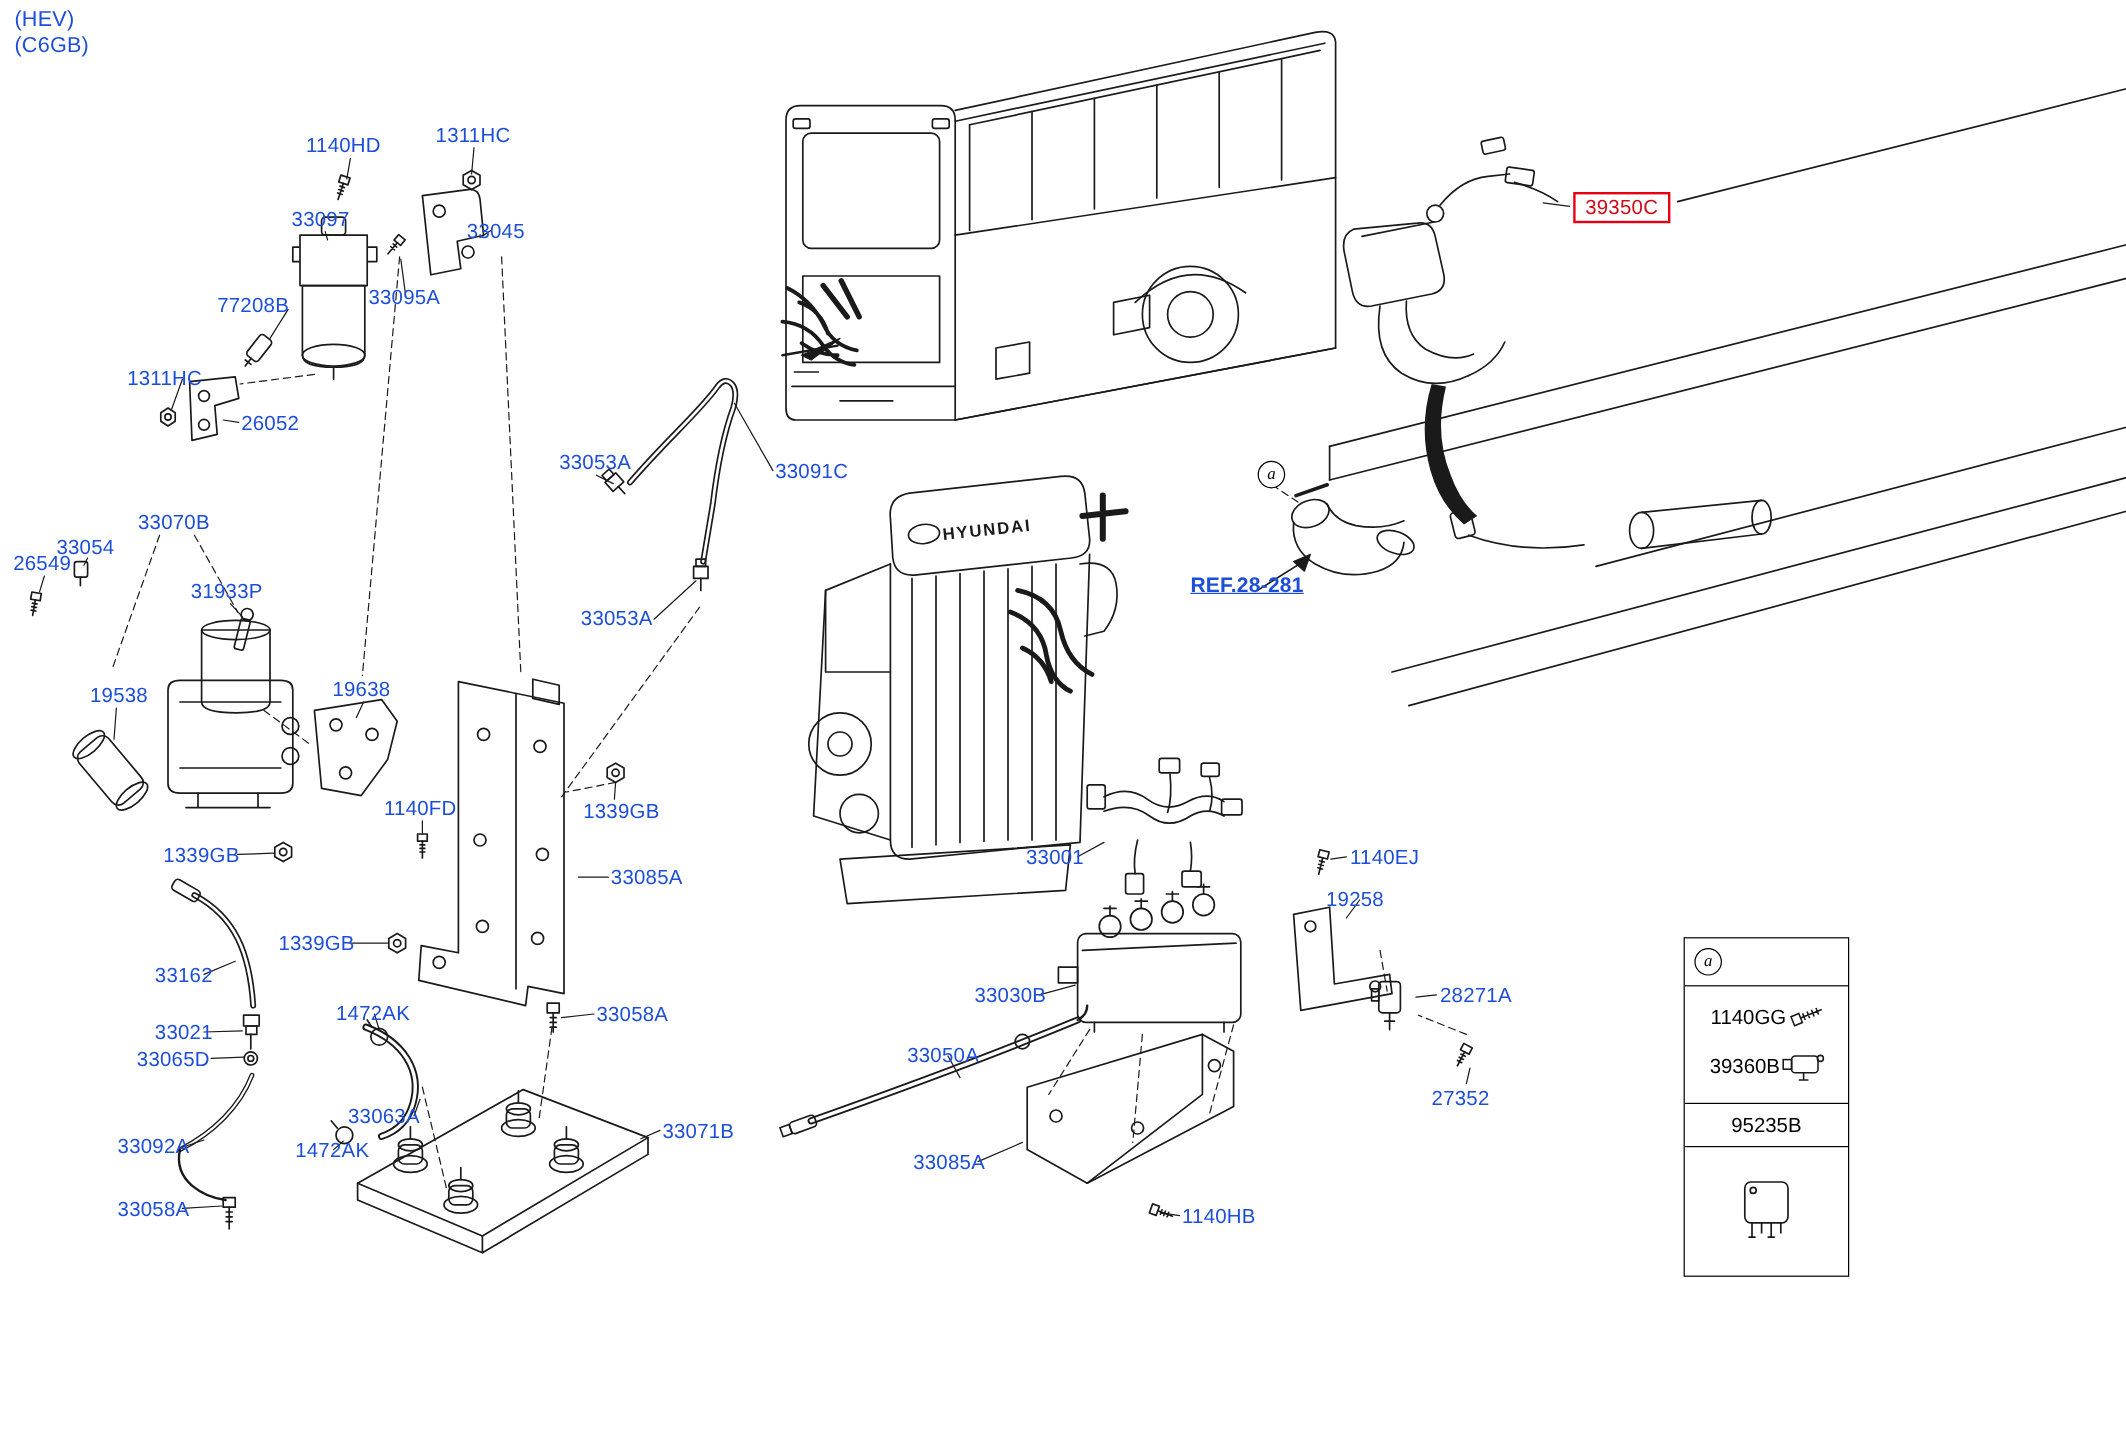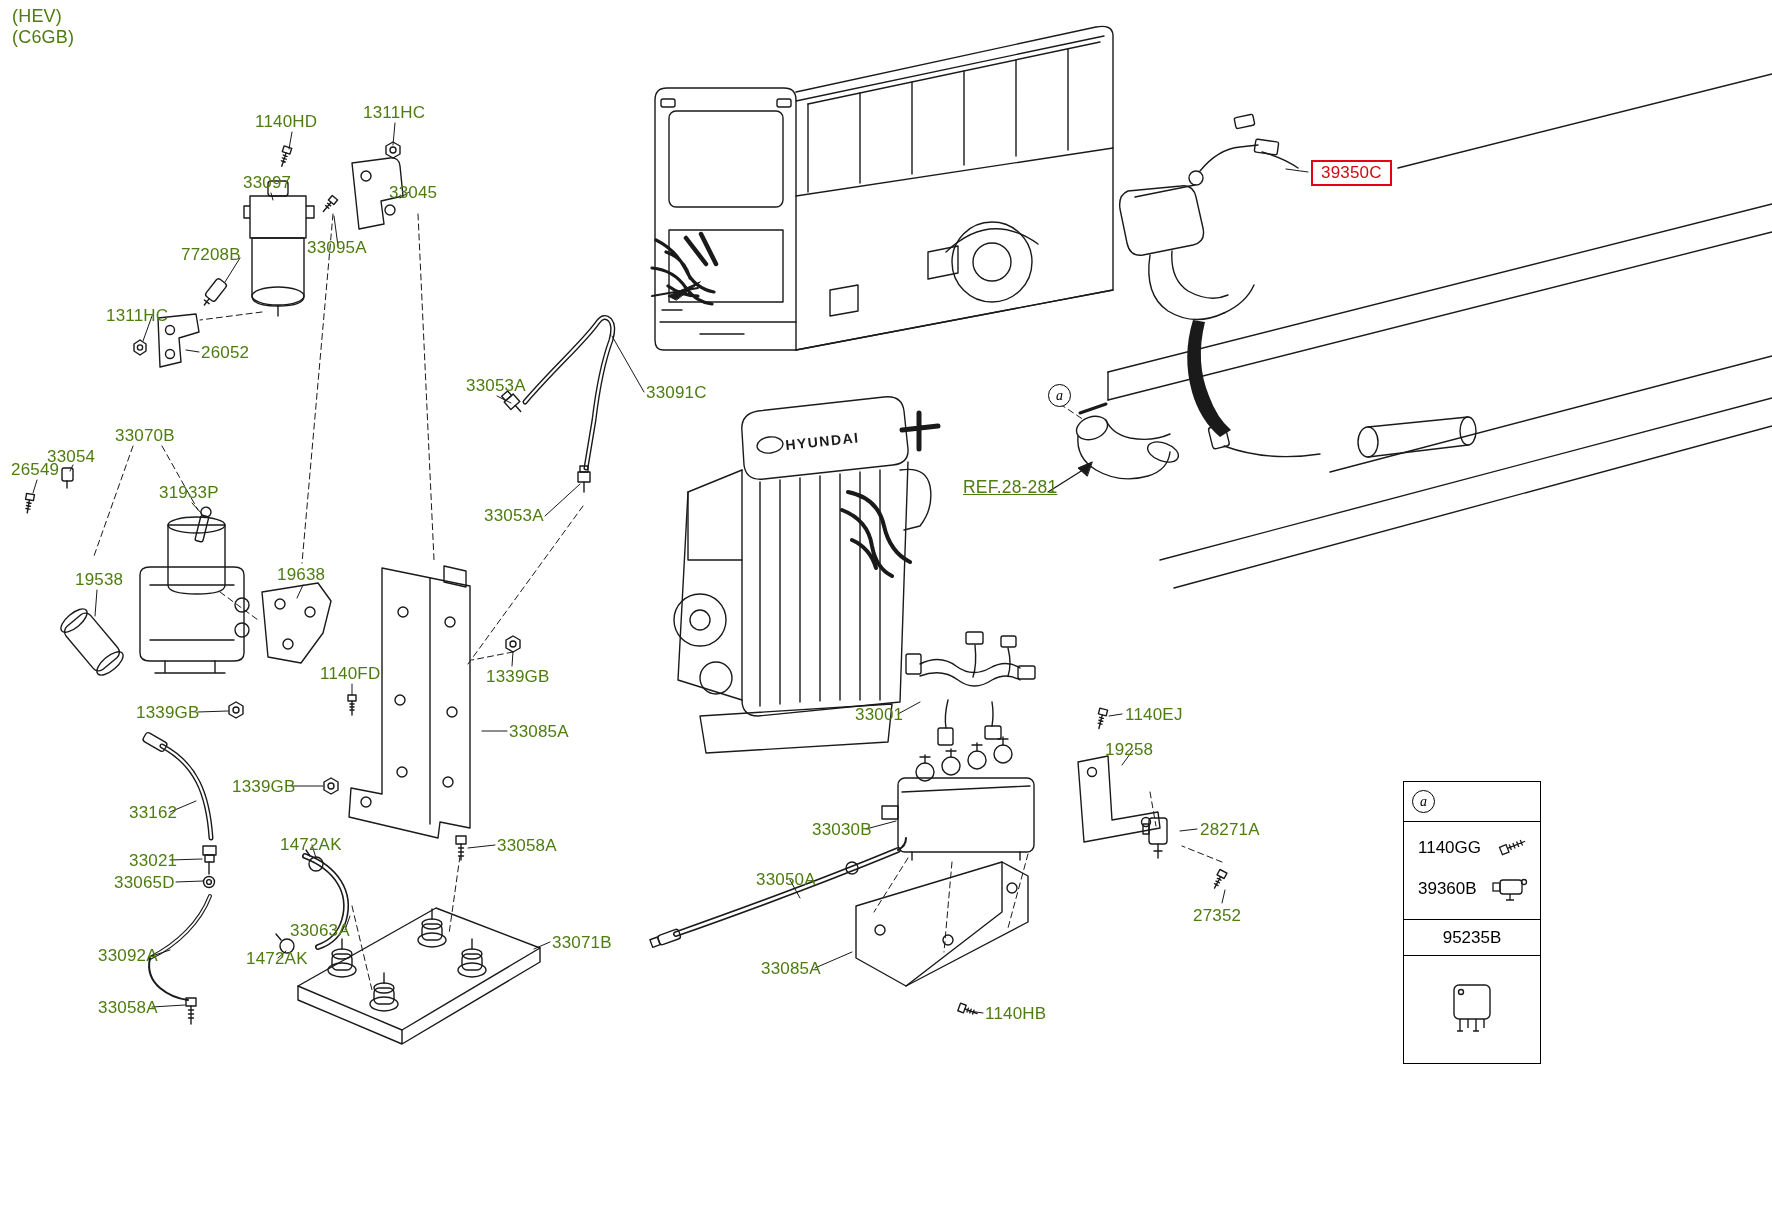--- a/index.html
+++ b/index.html
@@ -1,31 +1,31 @@
 <!DOCTYPE html>
 <html><head>
 <meta charset="utf-8">
 <style>
   * { margin:0; padding:0; box-sizing:border-box; }
   html,body { background:#ffffff; }
   body { font-family:"Liberation Sans", sans-serif; }
   .stage { position:relative; width:1772px; height:1211px; background:#fff; overflow:hidden; }
   .art { position:absolute; left:0; top:0; }
-  .lbl { position:absolute; font-size:17px; color:#4d7c0f; white-space:nowrap; line-height:20px; letter-spacing:0.2px; }
+  .lbl { position:absolute; font-size:17px; color:#1d4ed8; white-space:nowrap; line-height:20px; letter-spacing:0.2px; }
   .lbl.title { font-size:18px; }
-  .lbl.ref { font-weight:normal; text-decoration:underline; font-size:17.5px; }
+  .lbl.ref { font-weight:bold; text-decoration:underline; font-size:17.5px;margin-left:29px; }
   .lbl.hl { border:2px solid #e60012; color:#cf0a14; padding:1px 8px; background:#fff; }
   .marker { position:absolute; width:23px; height:23px; border:1.5px solid #000; border-radius:50%;
             text-align:center; line-height:21px; font-size:14px; font-style:italic;
             font-family:"Liberation Serif", serif; background:#fff; }
   .legend { position:absolute; left:1403px; top:781px; width:138px; height:283px; border:1.6px solid #000; background:#fff; display:flex; flex-direction:column; }
   .legend-head { height:40px; border-bottom:1.4px solid #000; display:flex; align-items:center; padding-left:8px; }
   .legend-head .mk { width:23px; height:23px; border:1.5px solid #000; border-radius:50%; text-align:center; line-height:21px; font-size:14px; font-style:italic; font-family:"Liberation Serif", serif; }
   .legend-rows { height:98px; border-bottom:1.4px solid #000; display:flex; flex-direction:column; justify-content:space-evenly; }
-  .legend-row { display:flex; align-items:center; justify-content:space-between; padding:0 10px 0 14px; font-size:17px; }
+  .legend-row { display:flex; align-items:center; justify-content:center; padding:0 10px 0 14px; font-size:17px; }
   .legend-cell { height:36px; border-bottom:1.4px solid #000; display:flex; align-items:center; justify-content:center; font-size:17px; }
   .legend-relay { flex:1; display:flex; align-items:center; justify-content:center; }
 </style>
 </head>
 <body>
 
 <div class="stage">
 
   <svg class="art" width="1772" height="1211" viewBox="0 0 1772 1211">
     <g stroke="#1a1a1a" fill="none" stroke-width="1.4" stroke-linecap="round" stroke-linejoin="round">

